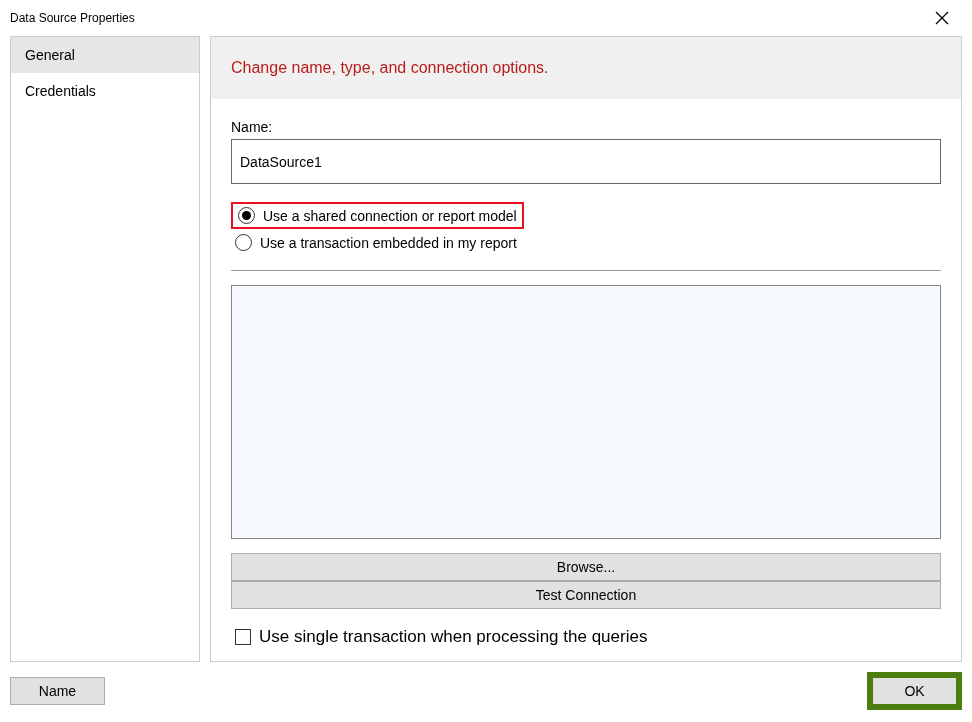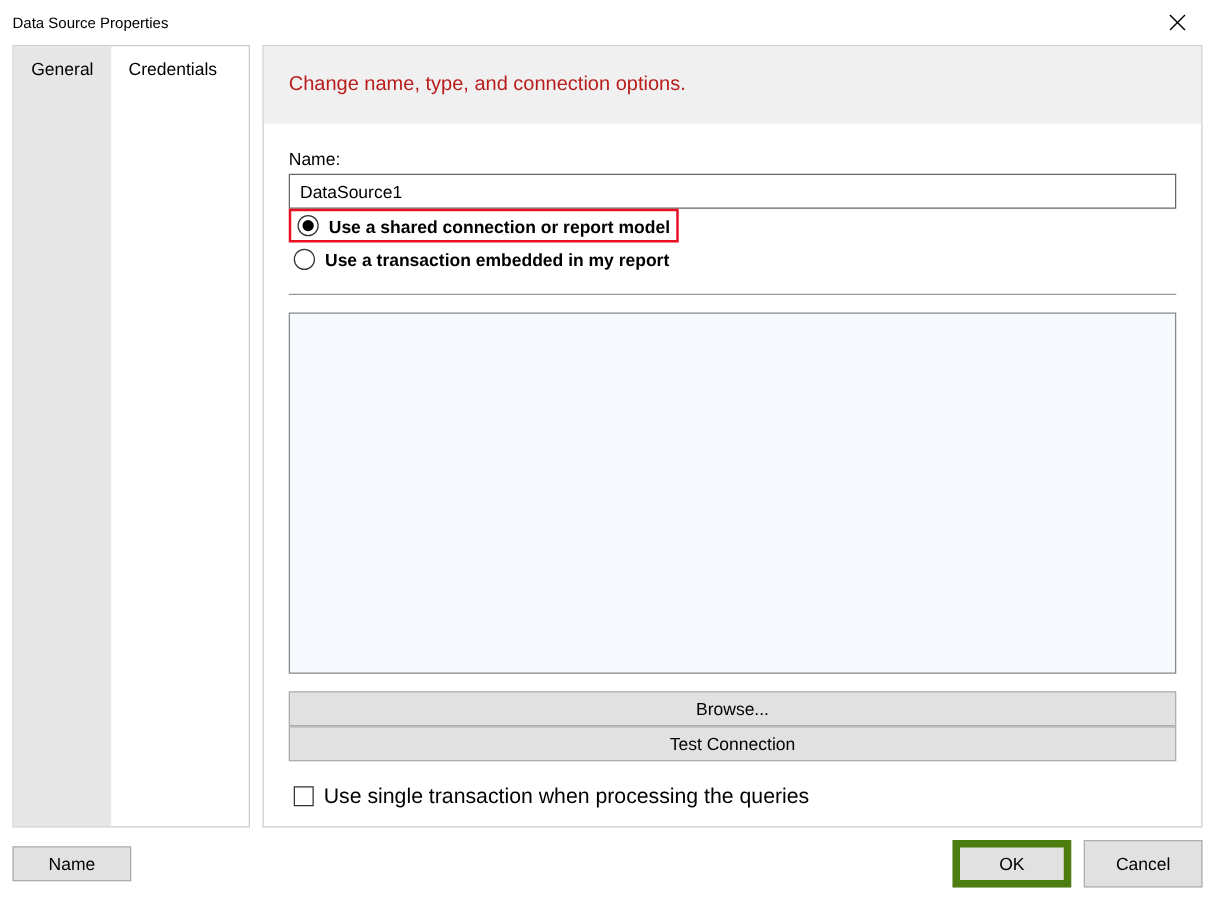--- a/index.html
+++ b/index.html
@@ -42,20 +42,21 @@
       display: flex;
       padding: 0 10px;
       gap: 10px;
       height: 626px;
     }
     .sidebar {
       width: 190px;
       border: 1px solid #ccc;
       background: #fff;
       display: flex;
+      flex-direction: column;
     }
     .sidebar-item {
       padding: 10px 14px;
       cursor: pointer;
       font-size: 14px;
       color: #000;
     }
     .sidebar-item.selected {
       background: #e6e6e6;
     }
@@ -82,33 +83,33 @@
     .field-label {
       font-size: 14px;
       color: #000;
       margin-bottom: 4px;
     }
     .text-input {
       width: 100%;
       padding: 4px 8px;
       font-size: 14px;
       border: 1px solid #666;
-      height: 28px;
+      height: 45px;
       font-family: inherit;
+      margin-bottom: 18px;
     }
     .radio-group {
       margin-bottom: 8px;
     }
     .radio-row {
       display: flex;
       align-items: flex-end;
       padding: 3px 4px;
       margin-bottom: 2px;
       gap: 8px;
-      font-weight: bold;
     }
     .radio-row.highlighted {
       border: 2px solid #e81123;
       display: inline-flex;
       padding: 3px 5px;
     }
     .radio-circle {
       width: 17px;
       height: 17px;
       border: 1.5px solid #333;
@@ -255,15 +256,14 @@
     </div>
   </div>
 </div>
 
 <div class="footer-bar">
   <div class="footer-left">
     <button class="btn footer-btn">Name</button>
   </div>
   <div class="footer-right">
     <button class="btn ok footer-btn">OK</button>
-    <button class="btn footer-btn">Cancel</button>
   </div>
 </div>
 
 </body></html>

